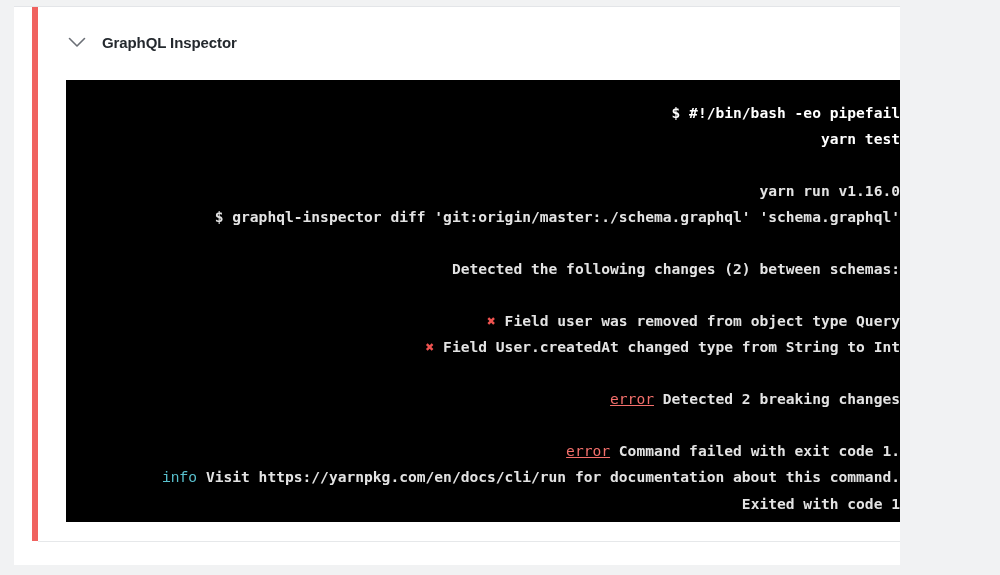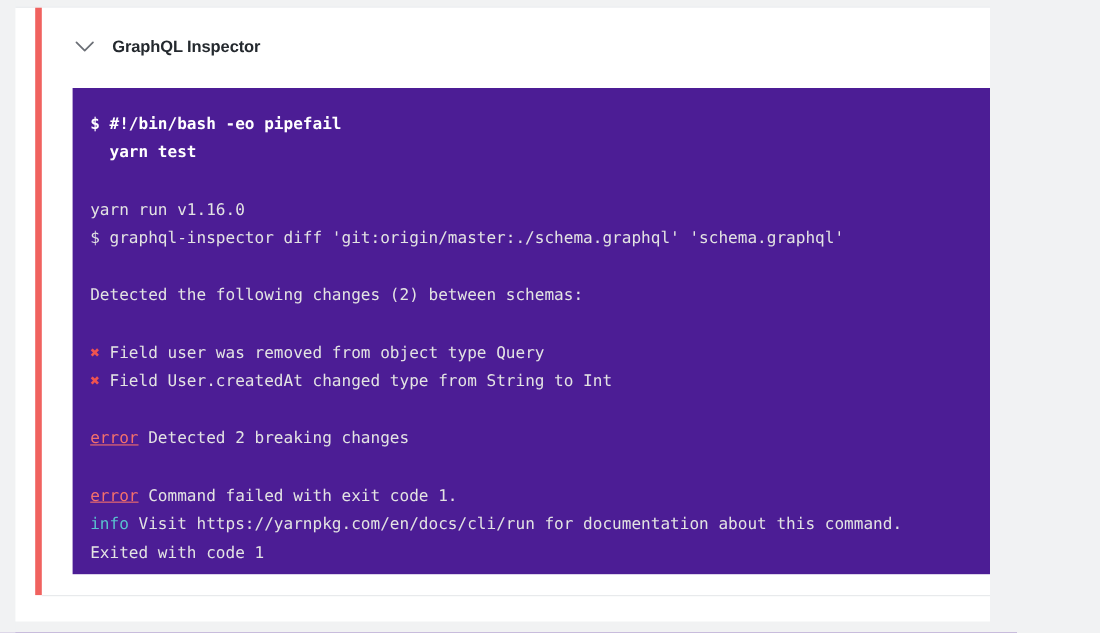--- a/index.html
+++ b/index.html
@@ -96,44 +96,45 @@
     white-space: nowrap;
   }
 
   
   .terminal {
     position: absolute;
     left: 28px;
     top: 73px;
     right: 0;
     height: 442px;
-    background: #4c1d95;
+    background: #000000;
     overflow: hidden;
+    text-align: right;
   }
   .terminal-inner {
     padding: 20px 0 16px 16px;
     font-family: "DejaVu Sans Mono", "Liberation Mono", monospace;
     font-size: 14.6px;
     line-height: 26px;
     color: #e6e6e6;
     white-space: pre;
   }
   .line {
     white-space: pre;
     min-height: 26px;
   }
   .line.blank { color: transparent; }
   .bold { font-weight: bold; color: #ffffff; }
   .tok-err { color: #f4706c; text-decoration: underline; }
-  .tok-info { color: #59c2cf; }
+  .tok-info { color: #59c2cf; font-family: Liberation Mono, monospace; }
   .tok-mark {
     color: #ef5350;
     font-weight: bold;
   }
-  .tok-plain { color: #e3e3e3; }
+  .tok-plain { color: #e3e3e3; font-weight: bold; }
 </style>
 </head>
 <body>
 
 <div class="page">
 
   <div class="gutter"></div>
 
   <div class="card">
 

